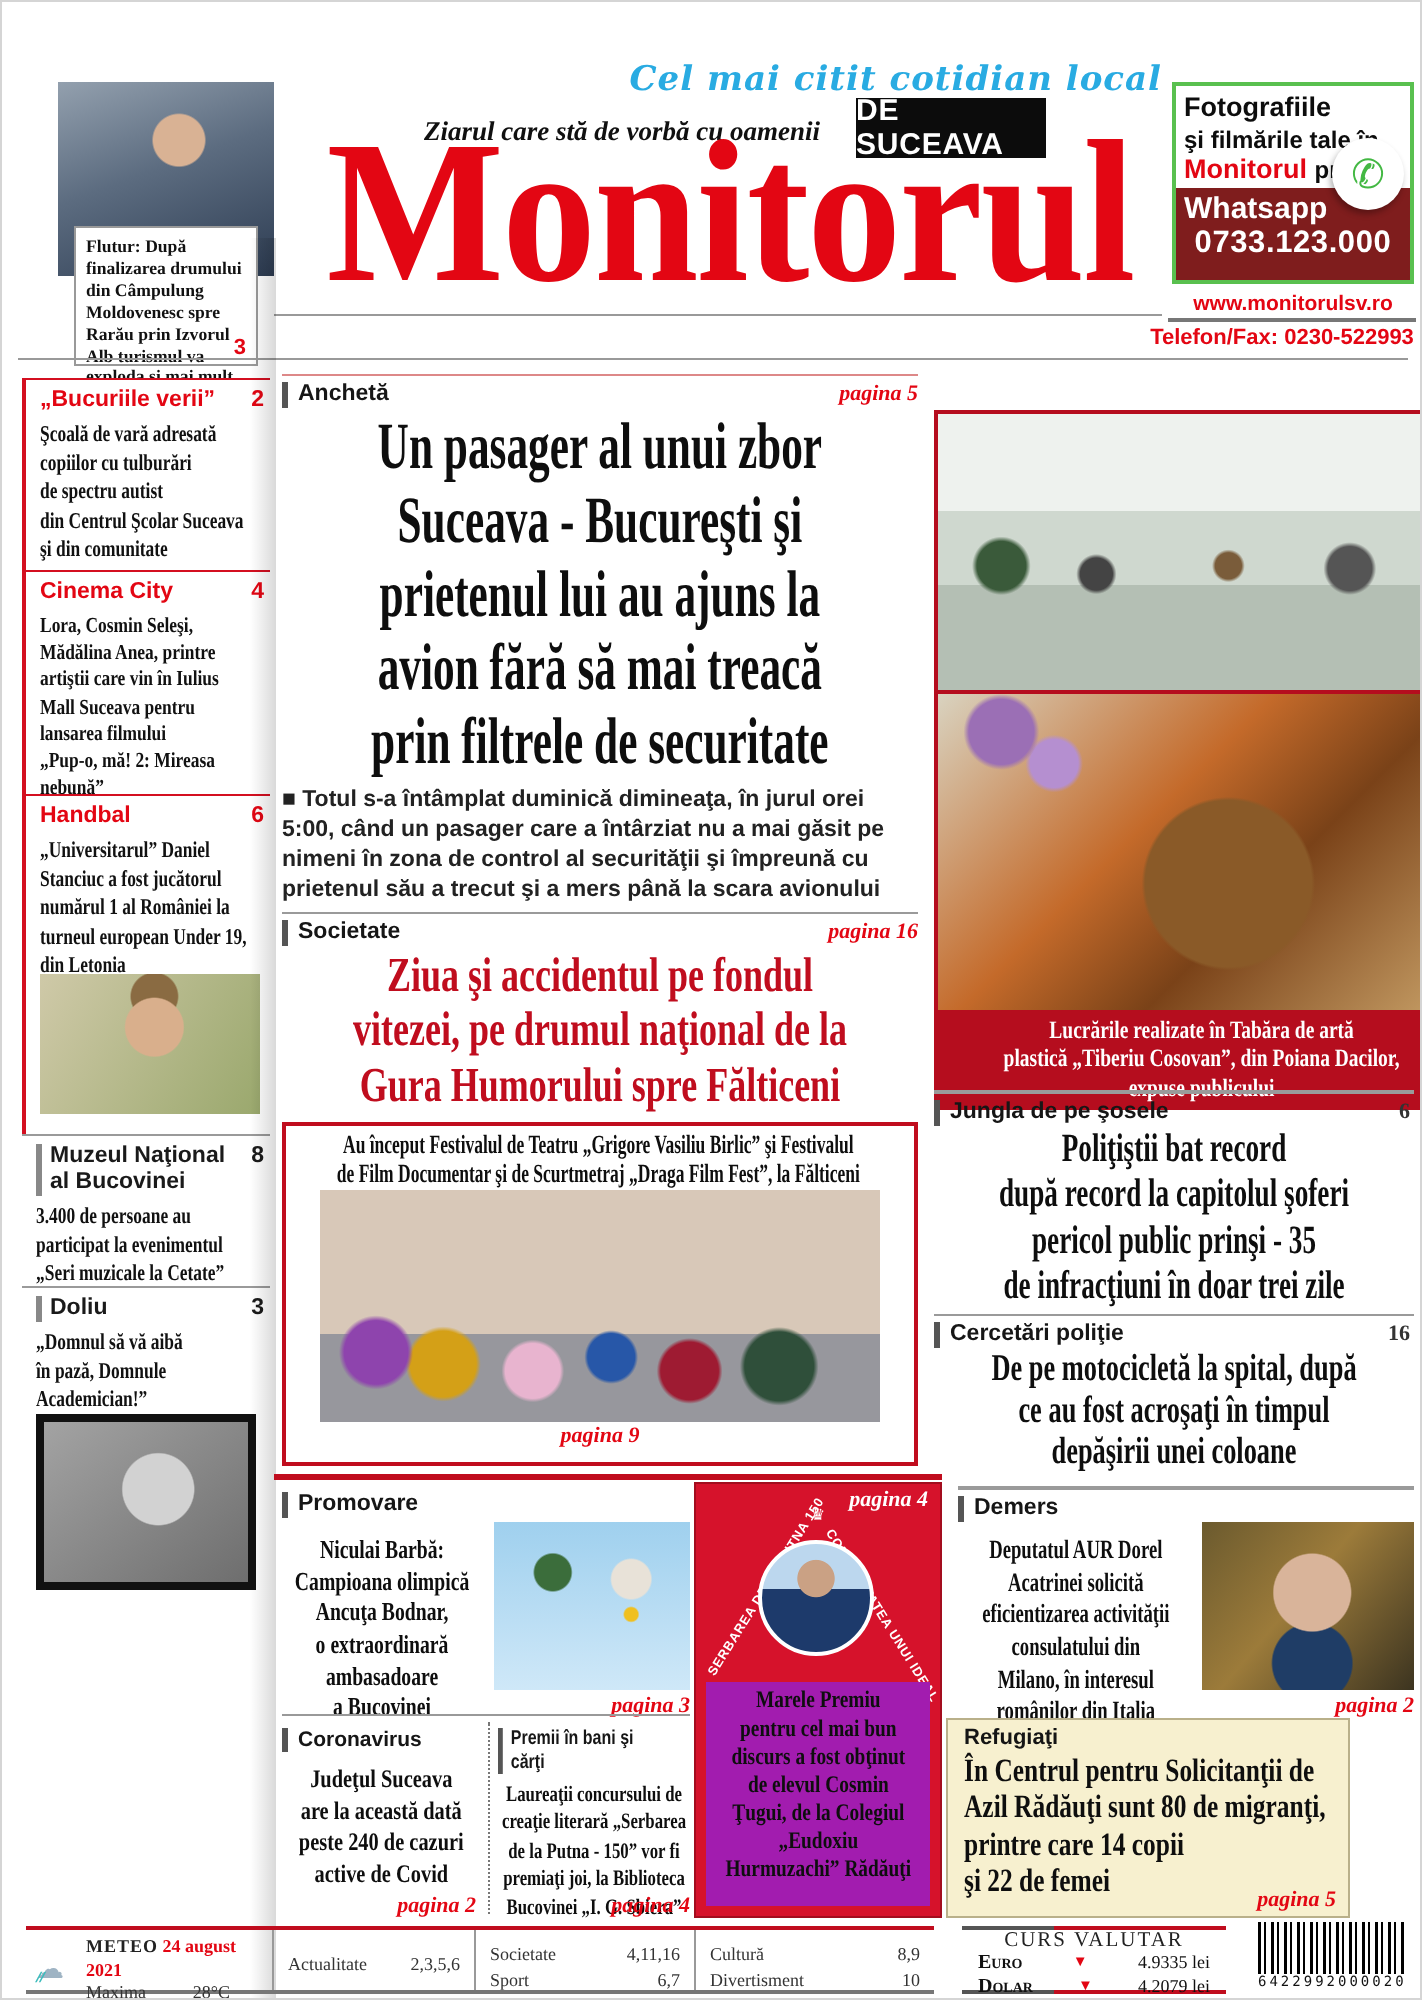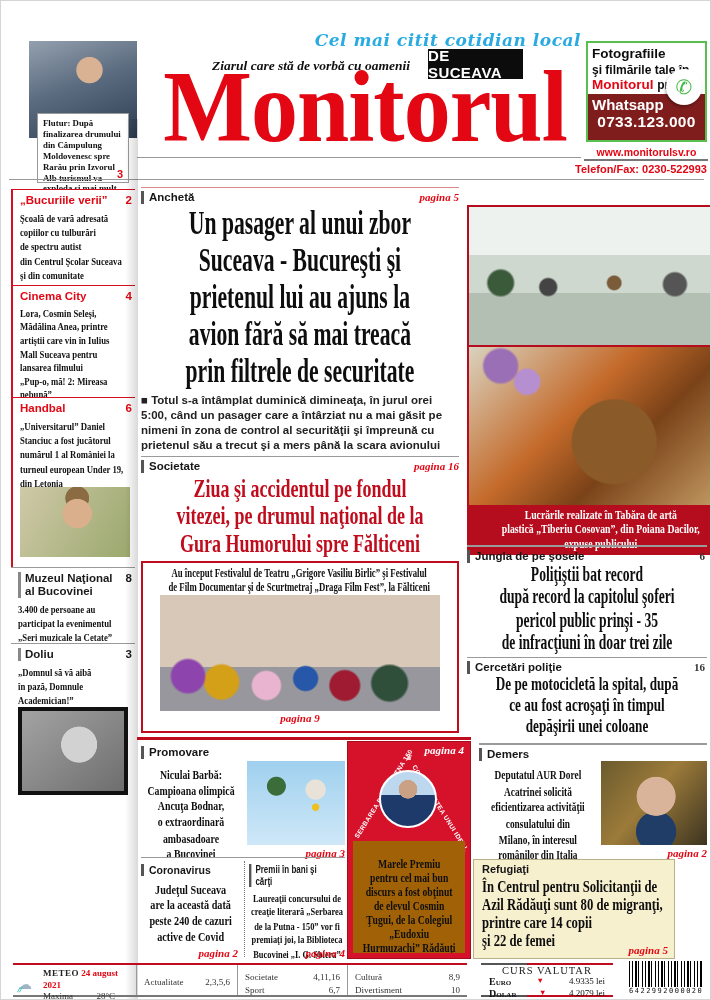--- a/index.html
+++ b/index.html
@@ -249,21 +249,21 @@
     <div class="pagina" style="color:#fff;text-align:right;padding:2px 6px 0">pagina 4</div>
     <div style="position:relative;width:110px;height:92px;margin:0 auto">
       <span class="arc" style="left:2px;top:78px;transform:rotate(-58deg)">SERBAREA DE LA PUTNA 150</span>
       <span class="arc" style="left:60px;top:6px;transform:rotate(58deg)">CONTINUITATEA UNUI IDEAL</span>
       <span class="abs" style="left:0;right:0;top:-3px;text-align:center;font-size:8px;color:#fff">♛</span>
       <span class="abs" style="left:0;right:0;bottom:0;text-align:center;font:bold 6px 'Liberation Sans',sans-serif;color:#fff">✝ 150 DE ANI ✝</span>
       <div class="abs ph" style="left:25px;top:14px;width:58px;height:58px;border-radius:50%;border:2px solid #fff;background:
            radial-gradient(circle at 50% 32%,#caa184 0 20%,rgba(0,0,0,0) 21%),
            linear-gradient(#bcd7ee 0 42%,#1d3a6b 42%)"></div>
     </div>
-    <div class="abs" style="left:5px;right:5px;bottom:5px;height:112px;background:#a16207;padding:16px 1px;overflow:hidden">
+    <div class="abs" style="left:5px;right:5px;bottom:5px;height:112px;background:#a21caf;padding:3px 1px;overflow:hidden">
       <div class="hl" style="font-size:11px;line-height:1.18;width:114%;transform:scale(0.88,1.08)">Marele Premiu
 pentru cel mai bun
 discurs a fost obţinut
 de elevul Cosmin
 Ţugui, de la Colegiul
 „Eudoxiu
 Hurmuzachi” Rădăuţi</div>
     </div>
   </div>
 

